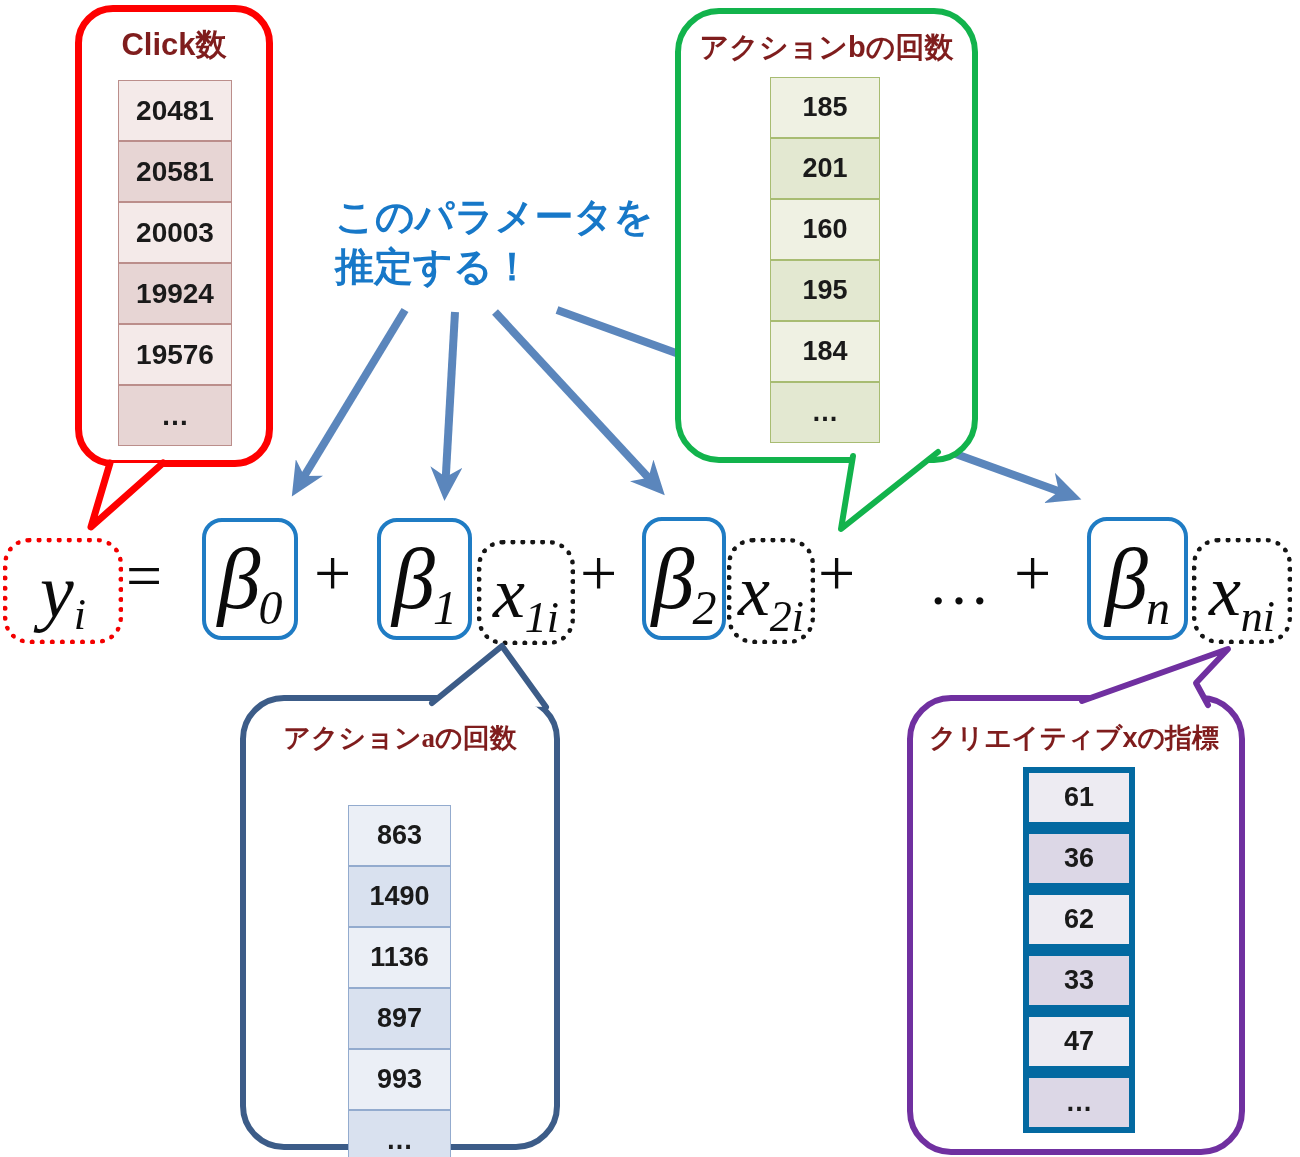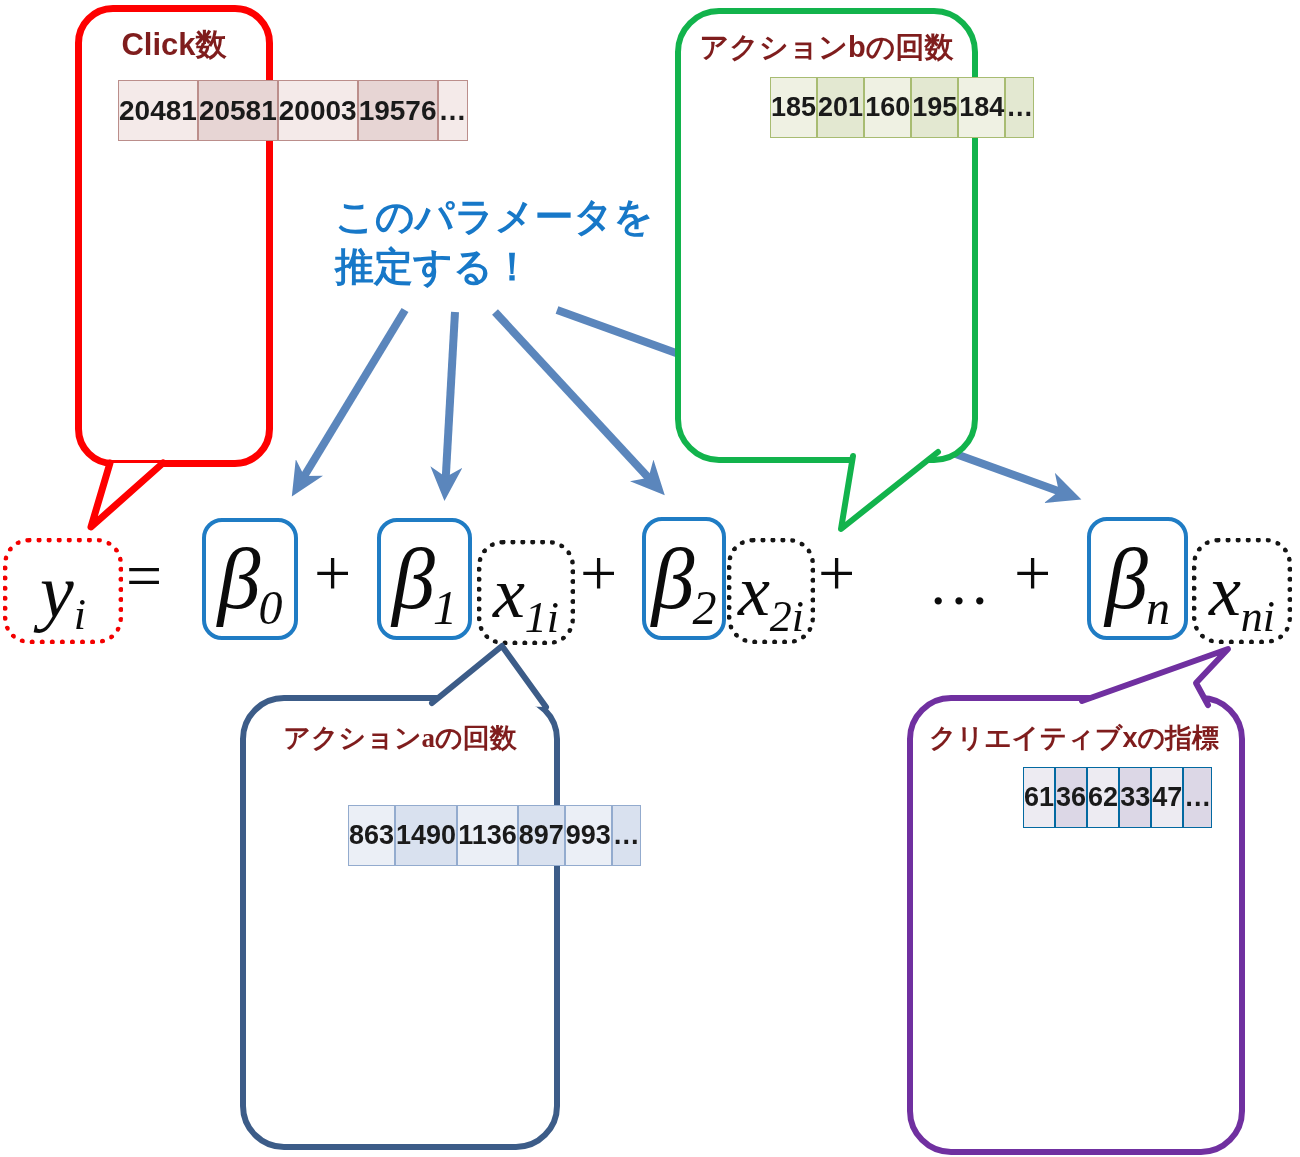--- a/index.html
+++ b/index.html
@@ -18,37 +18,37 @@
   #bubble-action-a{left:240px;top:695px;width:320px;height:455px;border:6px solid #3c5c88;border-radius:44px;}
   #bubble-creative{left:907px;top:695px;width:338px;height:460px;border:6px solid #7030a0;border-radius:44px;}
 
   .bubble-title{position:absolute;z-index:2;font-weight:bold;color:#7f1d1d;text-align:center;white-space:nowrap;}
   #title-click   {left:75px; top:24px; width:198px;font-size:31px;}
   #title-action-b{left:675px;top:28px; width:303px;font-size:29px;}
   #title-action-a{left:240px;top:720px;width:320px;font-size:27px;font-family:Liberation Serif, serif;}
   #title-creative{left:907px;top:720px;width:334px;font-size:27px;}
 
   
-  .vtable{position:absolute;z-index:2;display:flex;flex-direction:row;}
+  .vtable{position:absolute;z-index:2;display:flex;flex-direction:column;}
   .cell{box-sizing:border-box;display:flex;align-items:center;justify-content:center;
         font-weight:bold;color:#1a1a1a;height:61px;}
   #table-click   {left:118px; top:80px; width:114px;}
   #table-action-b{left:770px; top:77px; width:110px;}
   #table-action-a{left:330px; top:805px;width:103px;padding-left:18px;}
   #table-creative{left:1023px;top:767px;width:112px;}
   #table-click .cell{border:1px solid #bb8e8b;font-size:28px;}
   #table-click .cell:nth-child(odd){background:#f4eae9;}
   #table-click .cell:nth-child(even){background:#e7d5d4;}
   #table-action-b .cell{border:1px solid #a8bc72;font-size:27px;}
   #table-action-b .cell:nth-child(odd){background:#eff1e3;}
   #table-action-b .cell:nth-child(even){background:#e3e8d1;}
   #table-action-a .cell{border:1px solid #93abce;font-size:27px;}
   #table-action-a .cell:nth-child(odd){background:#ebeff6;}
   #table-action-a .cell:nth-child(even){background:#d9e1ef;}
-  #table-creative .cell{border:1px solid #0369a1;font-size:27px;}
+  #table-creative .cell{border:6px solid #0369a1;font-size:27px;}
   #table-creative .cell:nth-child(odd){background:#edebf2;}
   #table-creative .cell:nth-child(even){background:#dcd7e6;}
 
   
   #annotation{
     position:absolute;left:335px;top:192px;z-index:2;
     color:#1778c8;font-size:39px;font-weight:bold;line-height:1.28;white-space:nowrap;
   }
 
   
@@ -104,20 +104,21 @@
 
 <div class="bubble-title" id="title-click">Click数</div>
 <div class="bubble-title" id="title-action-b">アクションbの回数</div>
 <div class="bubble-title" id="title-action-a">アクションaの回数</div>
 <div class="bubble-title" id="title-creative">クリエイティブxの指標</div>
 
 <div class="vtable" id="table-click">
   <div class="cell">20481</div>
   <div class="cell">20581</div>
   <div class="cell">20003</div>
+  <div class="cell">19924</div>
   <div class="cell">19576</div>
   <div class="cell">…</div>
 </div>
 
 <div class="vtable" id="table-action-b">
   <div class="cell">185</div>
   <div class="cell">201</div>
   <div class="cell">160</div>
   <div class="cell">195</div>
   <div class="cell">184</div>

